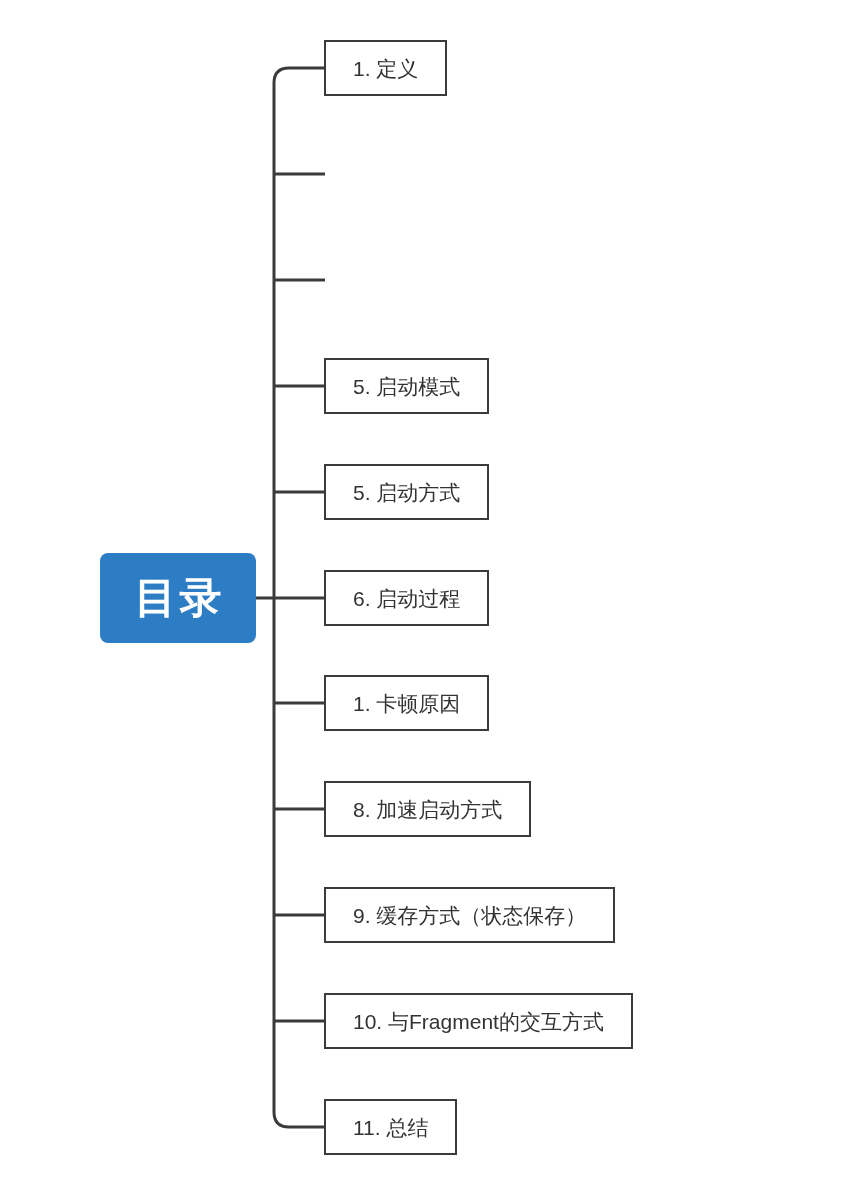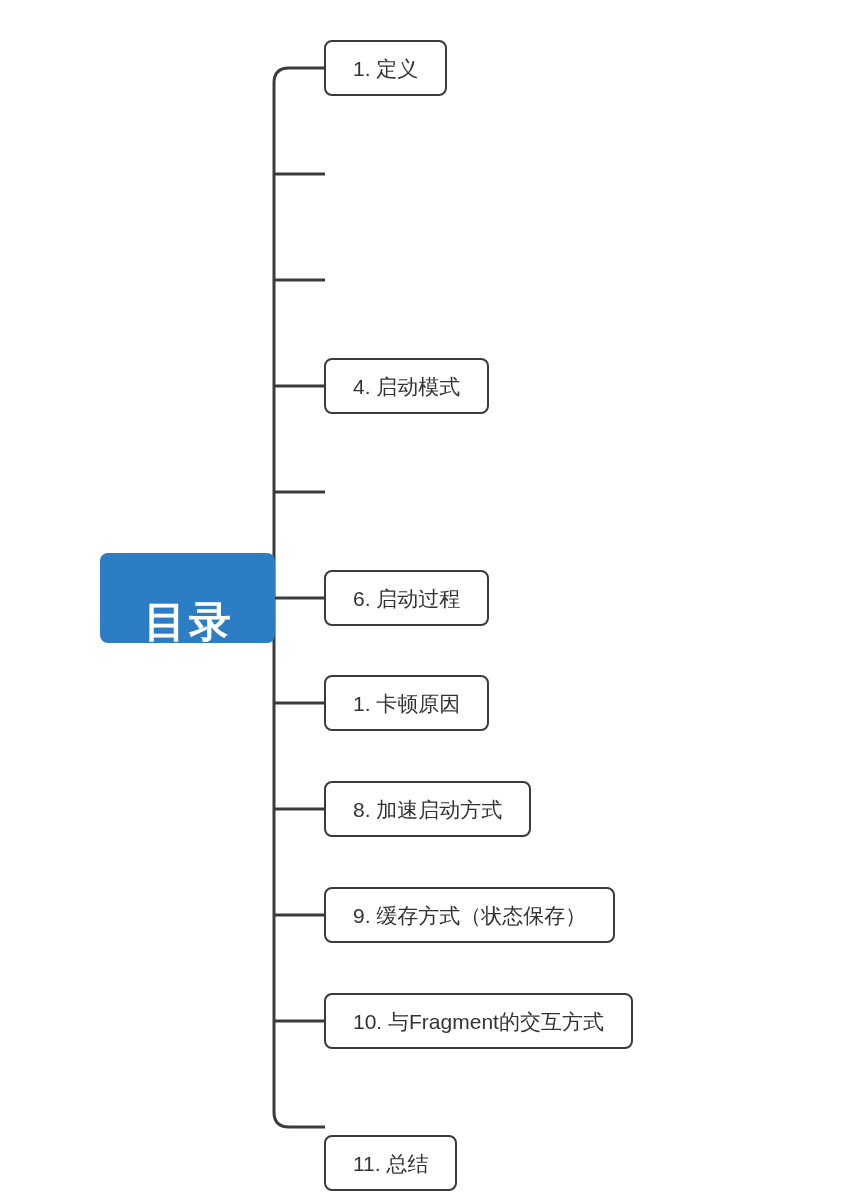--- a/index.html
+++ b/index.html
@@ -26,47 +26,47 @@
   .connector {
     stroke: var(--line, #3b3b3b);
     stroke-width: 3;
     fill: none;
     stroke-linecap: butt;
   }
   .root-node {
     position: absolute;
     left: 100px;
     top: 553px;
-    width: 175px;
+    width: 156px;
     height: 90px;
     box-sizing: border-box;
     background: var(--root-bg, #2d7dc5);
     border-radius: 8px;
     display: flex;
-    align-items: flex-end;
+    align-items: center;
     justify-content: center;
     cursor: pointer;
   }
   .root-node .label {
     color: var(--root-text, #ffffff);
     font-size: 42px;
     font-weight: 700;
     letter-spacing: 3px;
     line-height: 1;
     padding-left: 3px; 
     white-space: nowrap;
   }
   .topic-node {
     position: absolute;
     left: 324px;
     height: 56px;
     box-sizing: border-box;
     background: #ffffff;
     border: 2px solid var(--node-border, #3b3b3b);
-    border-radius: 8px;
+    border-radius: 0;
     display: flex;
     align-items: center;
     justify-content: center;
     padding: 0 27px;
     cursor: pointer;
   }
   .topic-node .label {
     color: var(--node-text, #333333);
     font-size: 21px;
     line-height: 1;
@@ -95,34 +95,37 @@
   </svg>
 
   <div class="root-node">
     <span class="label">目录</span>
   </div>
 
   <div class="topic-node" style="top:40px">
     <span class="label">1. 定义</span>
   </div>
   <div class="topic-node" style="top:358px">
-    <span class="label">4. 启动模式</span>
+    <span class="label">5. 启动模式</span>
+  </div>
+  <div class="topic-node" style="top:464px">
+    <span class="label">5. 启动方式</span>
   </div>
   <div class="topic-node" style="top:570px">
     <span class="label">6. 启动过程</span>
   </div>
   <div class="topic-node" style="top:675px">
     <span class="label">1. 卡顿原因</span>
   </div>
   <div class="topic-node" style="top:781px">
     <span class="label">8. 加速启动方式</span>
   </div>
   <div class="topic-node" style="top:887px">
     <span class="label">9. 缓存方式（状态保存）</span>
   </div>
   <div class="topic-node" style="top:993px">
     <span class="label">10. 与Fragment的交互方式</span>
   </div>
-  <div class="topic-node" style="top:1135px">
+  <div class="topic-node" style="top:1099px">
     <span class="label">11. 总结</span>
   </div>
 
 </div>
 
 </body></html>

